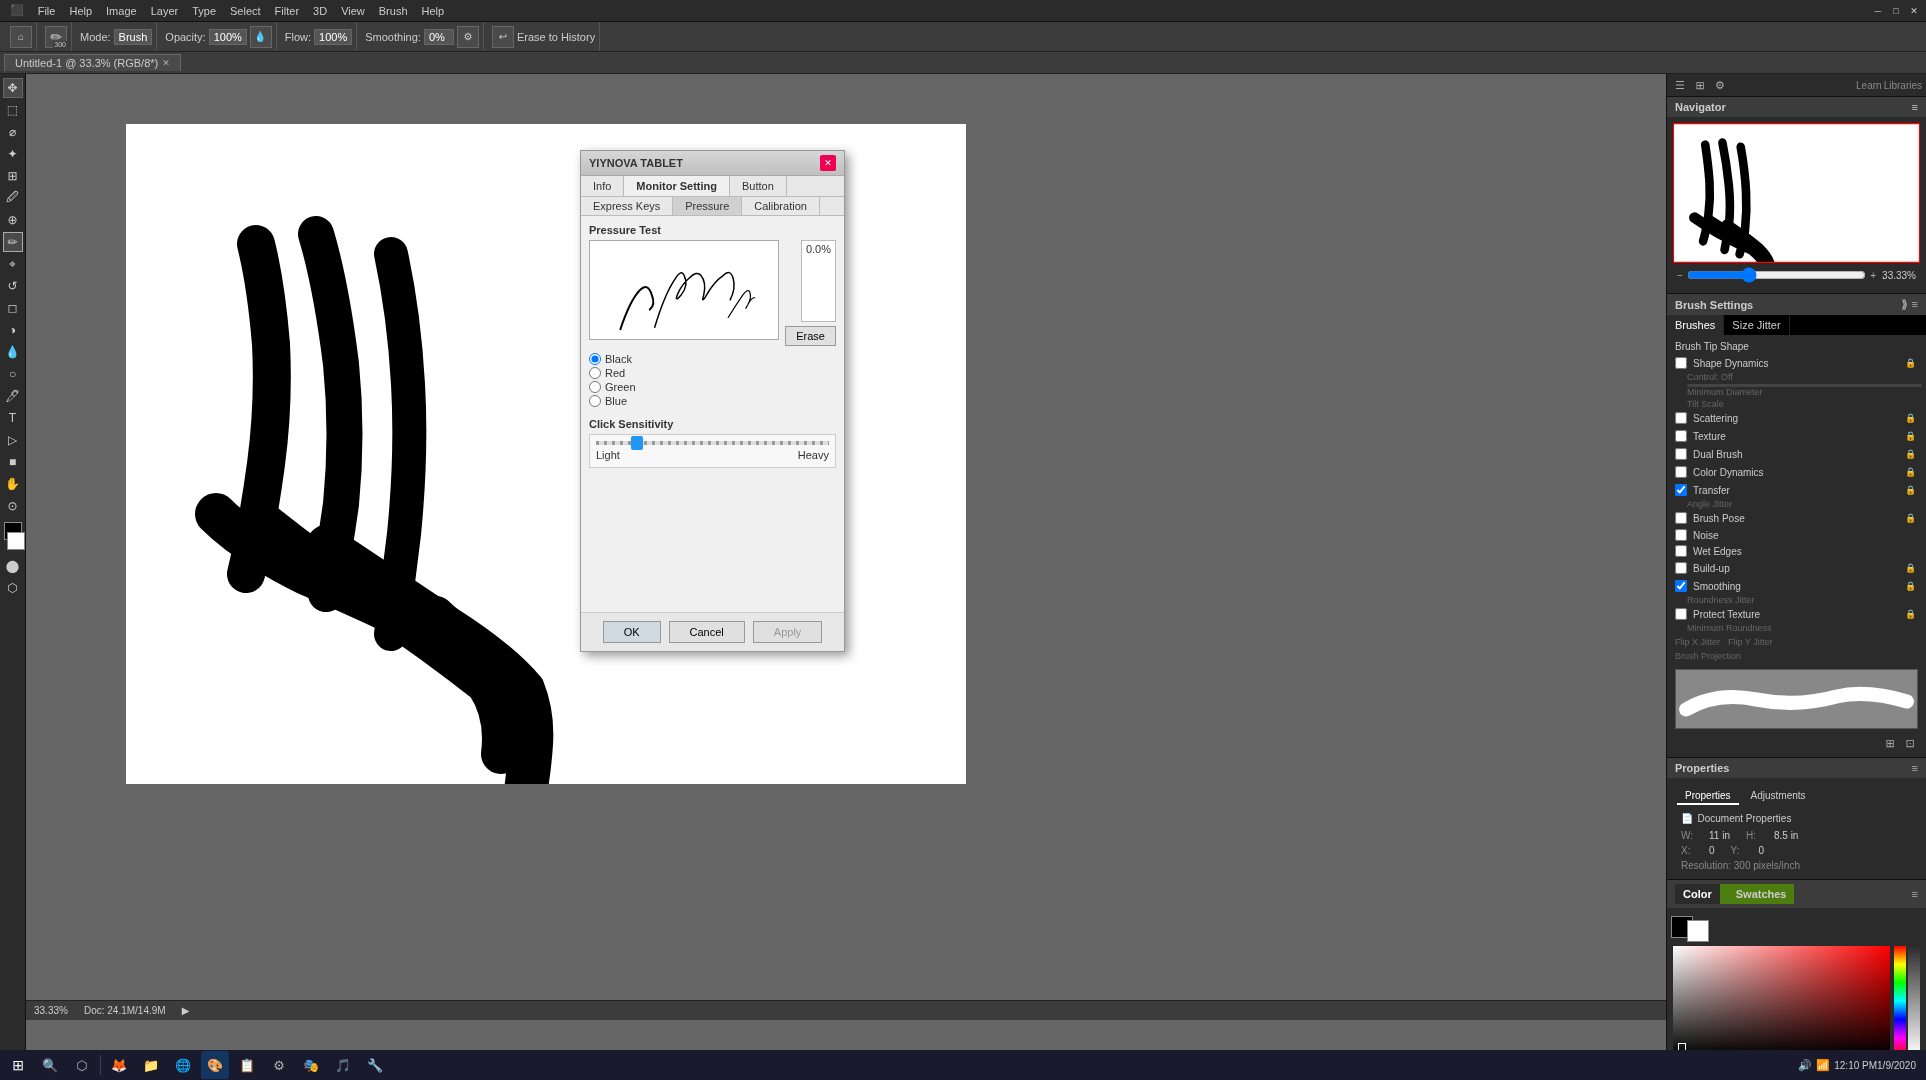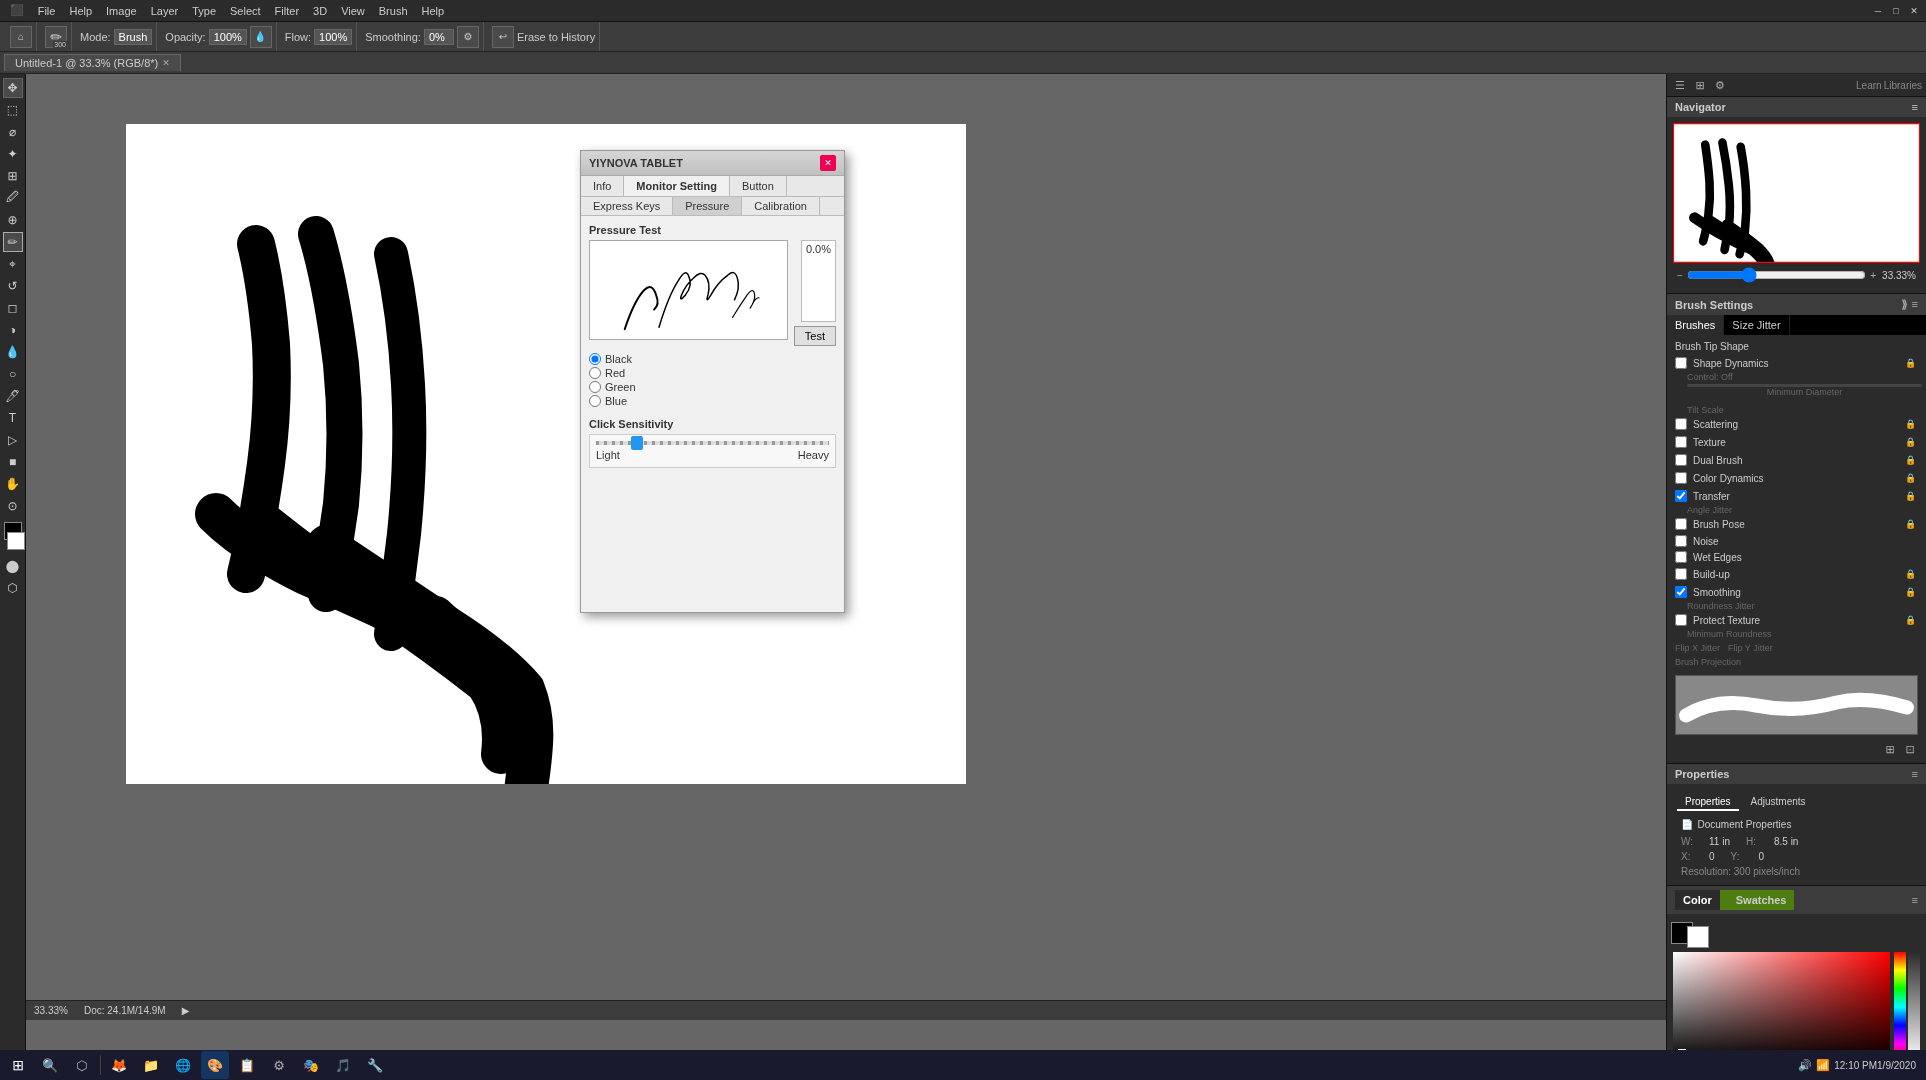--- a/index.html
+++ b/index.html
@@ -293,21 +293,21 @@
 
         <div>
           <div class="brush-option">
             <input type="checkbox" style="">
             <label>Shape Dynamics</label>
             <div class="lock-btn">🔒</div>
           </div>
           <div style="padding-left:16px;color:#666;font-size:9px;padding-bottom:2px;">
             <span>Control:</span> <span>Off</span>
           </div>
-          <div style="padding-left:16px;margin-bottom:8px;text-align:center;">
+          <div style="padding-left:16px;margin-bottom:2px;">
             <div style="height:3px;background:#444;width:100%;border-radius:2px;"></div>
             <div style="color:#666;font-size:9px;">Minimum Diameter</div>
           </div>
           <div style="padding-left:16px;color:#666;font-size:9px;">Tilt Scale</div>
           <div class="brush-option">
             <input type="checkbox" style="">
             <label>Scattering</label>
             <div class="lock-btn">🔒</div>
           </div>
           <div class="brush-option">
@@ -464,21 +464,21 @@
         <svg viewBox="0 0 150 100" style="width:100%;height:100%;">
           <rect width="150" height="100" fill="white"></rect>
 
           <path d="M10 90 Q20 60 30 50 Q38 42 42 55 Q46 65 40 70" stroke="black" stroke-width="2" fill="none" stroke-linecap="round"></path>
           <path d="M45 88 Q55 55 65 40 Q72 28 75 35 Q80 45 72 55 Q65 63 68 55 Q72 45 80 38 Q88 30 92 35 Q98 42 95 55 Q92 65 98 55 Q105 42 115 35 Q122 28 125 38 Q128 48 122 60" stroke="black" stroke-width="1.5" fill="none" stroke-linecap="round"></path>
           <path d="M120 78 Q128 65 135 55 Q140 48 142 52 Q144 58 140 65 Q136 72 140 65 Q144 57 147 58" stroke="black" stroke-width="1.2" fill="none" stroke-linecap="round"></path>
         </svg>
       </div>
       <div style="display:flex;flex-direction:column;gap:4px;align-items:flex-end;">
         <div class="pressure-value">0.0%</div>
-        <button class="pressure-clear-btn">Test</button>
+        <button class="pressure-clear-btn">Erase</button>
       </div>
     </div>
 
     <div class="radio-group">
       <div class="radio-item">
         <input type="radio" name="pressureColor" checked="" style="">
         <label>Black</label>
       </div>
       <div class="radio-item">
         <input type="radio" name="pressureColor" style="">
@@ -502,20 +502,25 @@
 
         <div style="position:absolute;top:-5px;left:15%;width:12px;height:14px;background:#2196F3;border-radius:2px;"></div>
       </div>
       <div style="display:flex;justify-content:space-between;">
         <span class="sens-label">Light</span>
         <span class="sens-label">Heavy</span>
       </div>
     </div>
 
     <div style="height:130px;"></div>
+  </div>
+  <div class="dialog-footer">
+    <button class="dialog-btn ok">OK</button>
+    <button class="dialog-btn">Cancel</button>
+    <button class="dialog-btn apply">Apply</button>
   </div>
 </div>
 
 <div id="taskbar">
   <div class="start-btn">⊞</div>
   <div class="task-icon">🔍</div>
   <div class="task-icon">⬡</div>
   <div class="task-icon" style="width:1px;height:20px;background:#444;"></div>
   <div class="task-icon" style="color:#f60;">🦊</div>
   <div class="task-icon">📁</div>

